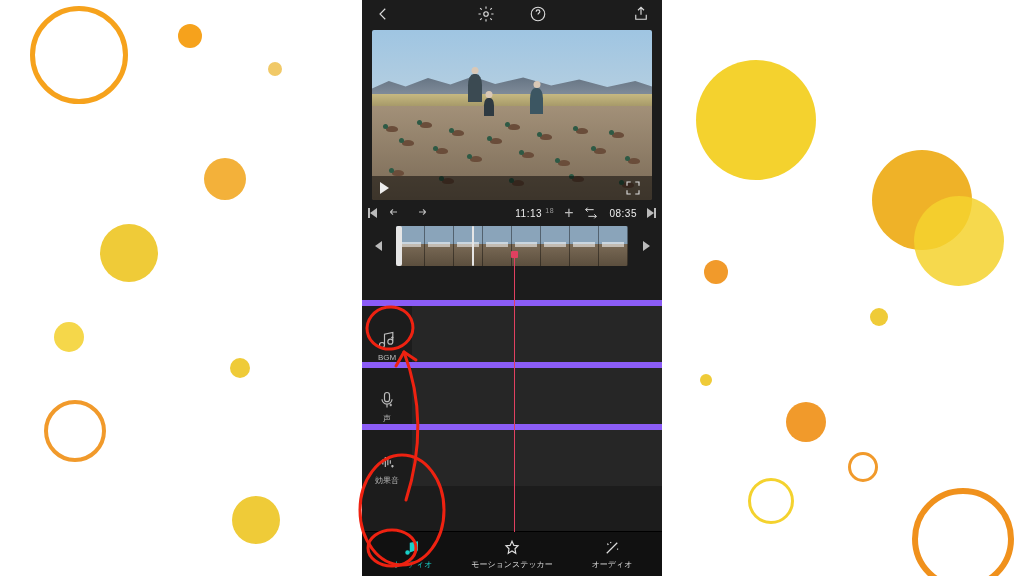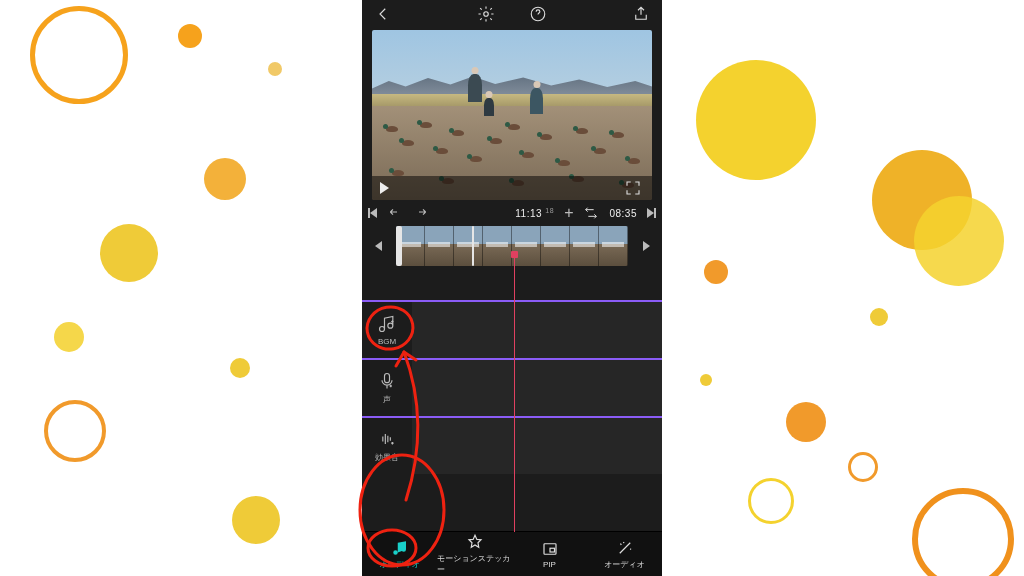--- a/index.html
+++ b/index.html
@@ -48,21 +48,21 @@
   .thumb::after{content:"";position:absolute;left:10%;right:10%;top:16px;height:5px;background:rgba(255,255,255,.55);filter:blur(.5px)}
   .marker{position:absolute;left:34px;top:0;width:6px;height:40px;background:#e6e6e6;border-radius:2px}
   .marker2{left:110px;width:2px;background:#e6e6e6}
   .edge{position:absolute;top:10px;width:20px;height:20px;display:flex;align-items:center;justify-content:center;color:#bbb}
   .edge.l{left:6px}.edge.r{right:6px}
   
   .playhead{position:absolute;left:152px;top:254px;bottom:44px;width:1px;background:#e04060;z-index:5}
   .playhead::before{content:"";position:absolute;left:-3px;top:-3px;width:7px;height:7px;background:#e04060;border-radius:1px}
   
   .tracks{position:absolute;left:0;right:0;top:300px;bottom:44px}
-  .trow{height:56px;border-top:2px solid #8b5cf6;display:flex;align-items:center}
+  .trow{height:56px;border-top:6px solid #8b5cf6;display:flex;align-items:flex-end}
   .tside{width:50px;display:flex;flex-direction:column;align-items:center;gap:3px;color:#bbb;font-size:8px}
   .tside svg{width:20px;height:20px;stroke:#bbb;fill:none;stroke-width:1.4}
   .tlane{flex:1;height:100%;background:#262626}
   
   .tabs{position:absolute;left:0;right:0;bottom:0;height:44px;background:#111;display:flex;border-top:1px solid #000}
   .tab{flex:1;display:flex;flex-direction:column;align-items:center;justify-content:center;gap:2px;color:#ddd;font-size:8px;cursor:pointer}
   .tab svg{width:18px;height:18px;fill:none;stroke:#ddd;stroke-width:1.6}
   .tab.active{color:#19d0c9}
   .tab.active svg{stroke:#19d0c9;fill:#19d0c9}
   
@@ -249,27 +249,20 @@
       <span>オーディオ</span>
     </div>
     <div class="tab">
       <svg viewBox="0 0 24 24">
           <path d="M12 3l2.5 5.5L20 9l-4 4 1 6-5-3-5 3 1-6-4-4 5.5-.5z"></path>
         </svg>
       <span>モーションステッカー</span>
     </div>
     <div class="tab">
       <svg viewBox="0 0 24 24">
-          <rect x="4" y="5" width="16" height="14" rx="1"></rect>
-          <rect x="12" y="11" width="6" height="5"></rect>
-        </svg>
-      <span>PIP</span>
-    </div>
-    <div class="tab">
-      <svg viewBox="0 0 24 24">
           <path d="M5 19L17 7M17 7l2-2M6 6l1 2M10 4l.5 1.5M19 13l1 1"></path>
         </svg>
       <span>オーディオ</span>
     </div>
   </div>
 
   <div class="anno" style="left:0;top:0">
     <svg width="300" height="576">
       <g stroke="#e21" stroke-width="3" fill="none" stroke-linecap="round">
 

